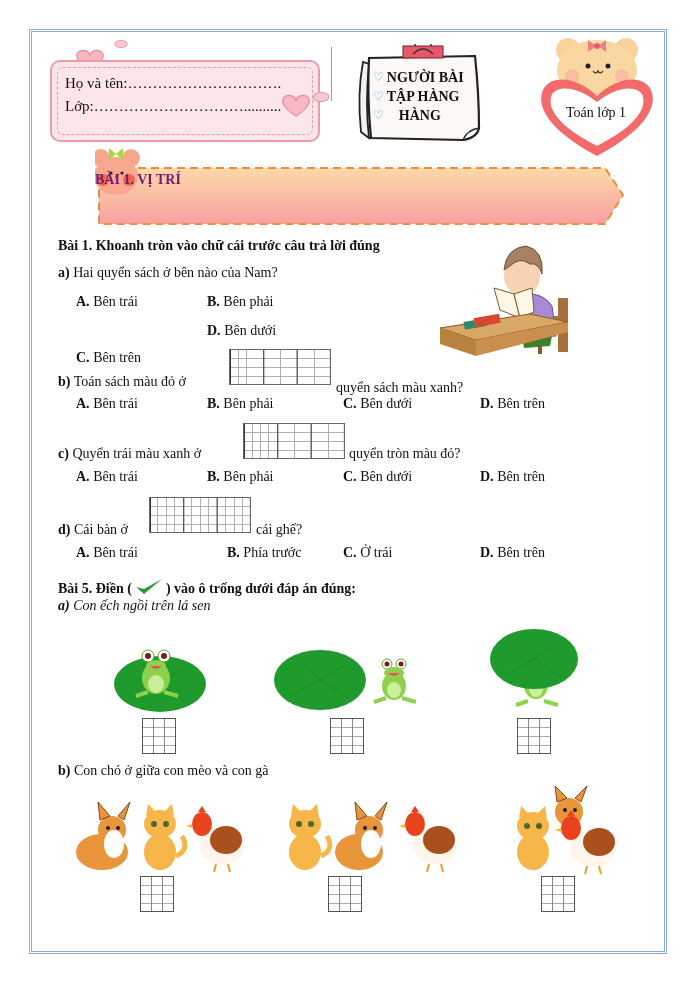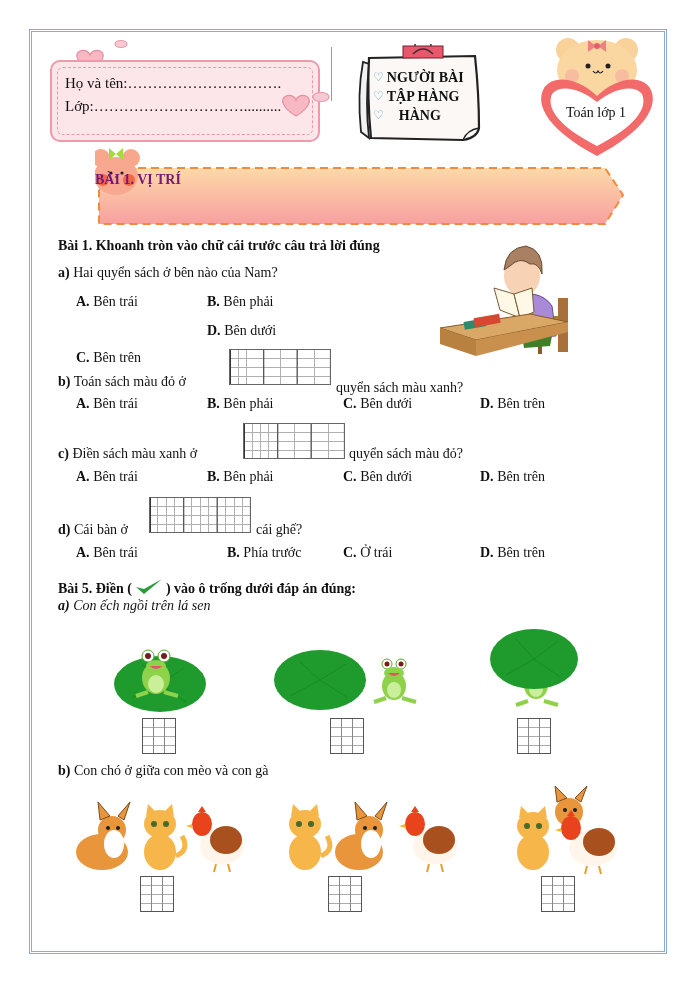--- a/index.html
+++ b/index.html
@@ -189,24 +189,24 @@
 </div>
 <div class="grid-wide" style="left:229px;top:349px;width:102px;"></div>
 <div class="t" style="left:336px;top:360px;margin-top:20px;">quyển sách màu xanh?</div>
 <div class="t" style="left:76px;top:396px;"><span class="opt-letter">A.</span> <span>Bên trái</span></div>
 <div class="t" style="left:207px;top:396px;"><span class="opt-letter">B.</span> <span>Bên phải</span></div>
 <div class="t" style="left:343px;top:396px;"><span class="opt-letter">C.</span> <span>Bên dưới</span></div>
 <div class="t" style="left:480px;top:396px;"><span class="opt-letter">D.</span> <span>Bên trên</span></div>
 
 <div class="t" style="left:58px;top:446px;">
   <span class="b">c)</span>
-  <span>Điền sách màu xanh ở</span>
+  <span>Quyển trái màu xanh ở</span>
 </div>
 <div class="grid-wide" style="left:243px;top:423px;width:102px;"></div>
-<div class="t" style="left:349px;top:446px;">quyển sách màu đỏ?</div>
+<div class="t" style="left:349px;top:446px;">quyển tròn màu đỏ?</div>
 <div class="t" style="left:76px;top:469px;"><span class="opt-letter">A.</span> <span>Bên trái</span></div>
 <div class="t" style="left:207px;top:469px;"><span class="opt-letter">B.</span> <span>Bên phải</span></div>
 <div class="t" style="left:343px;top:469px;"><span class="opt-letter">C.</span> <span>Bên dưới</span></div>
 <div class="t" style="left:480px;top:469px;"><span class="opt-letter">D.</span> <span>Bên trên</span></div>
 
 <div class="t" style="left:58px;top:522px;">
   <span class="b">d)</span>
   <span>Cái bàn ở</span>
 </div>
 <div class="grid-wide" style="left:149px;top:497px;width:102px;"></div>

